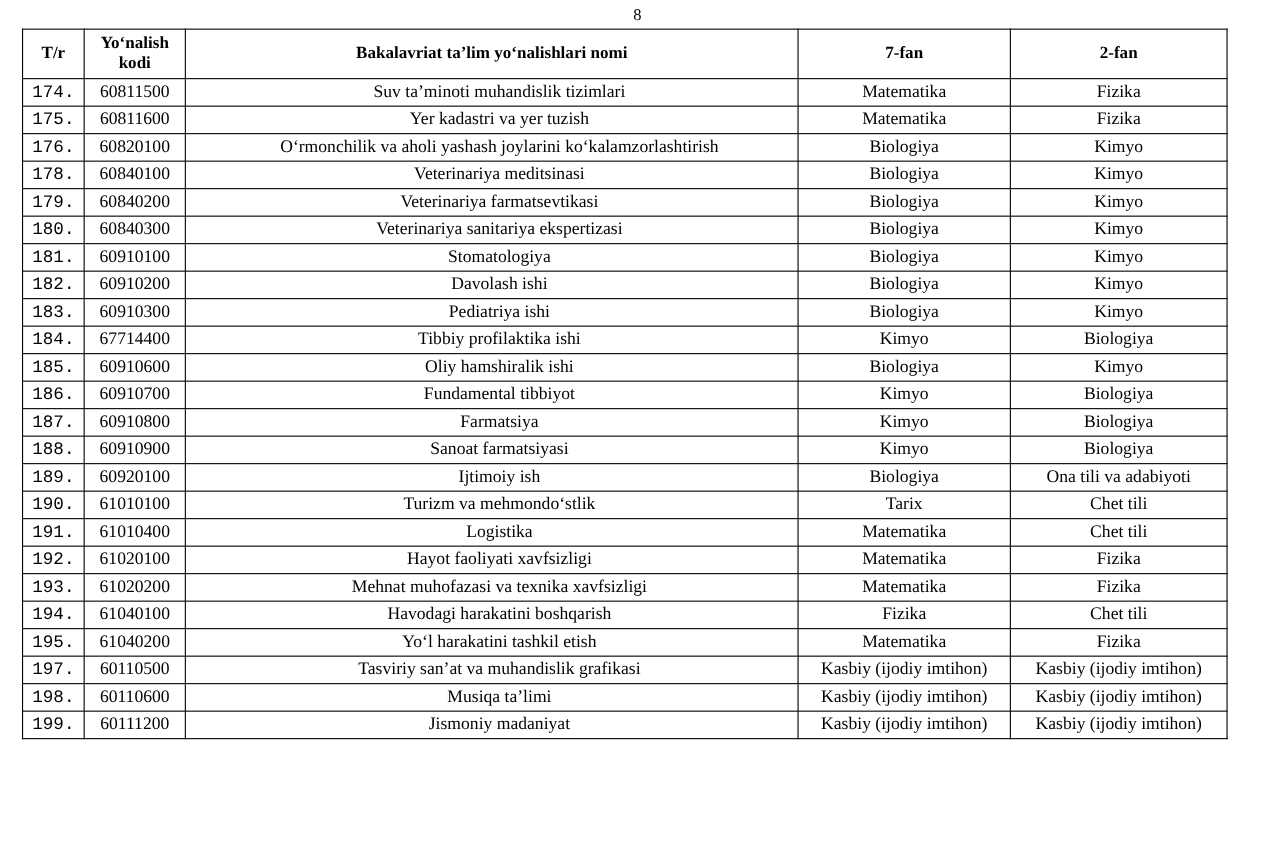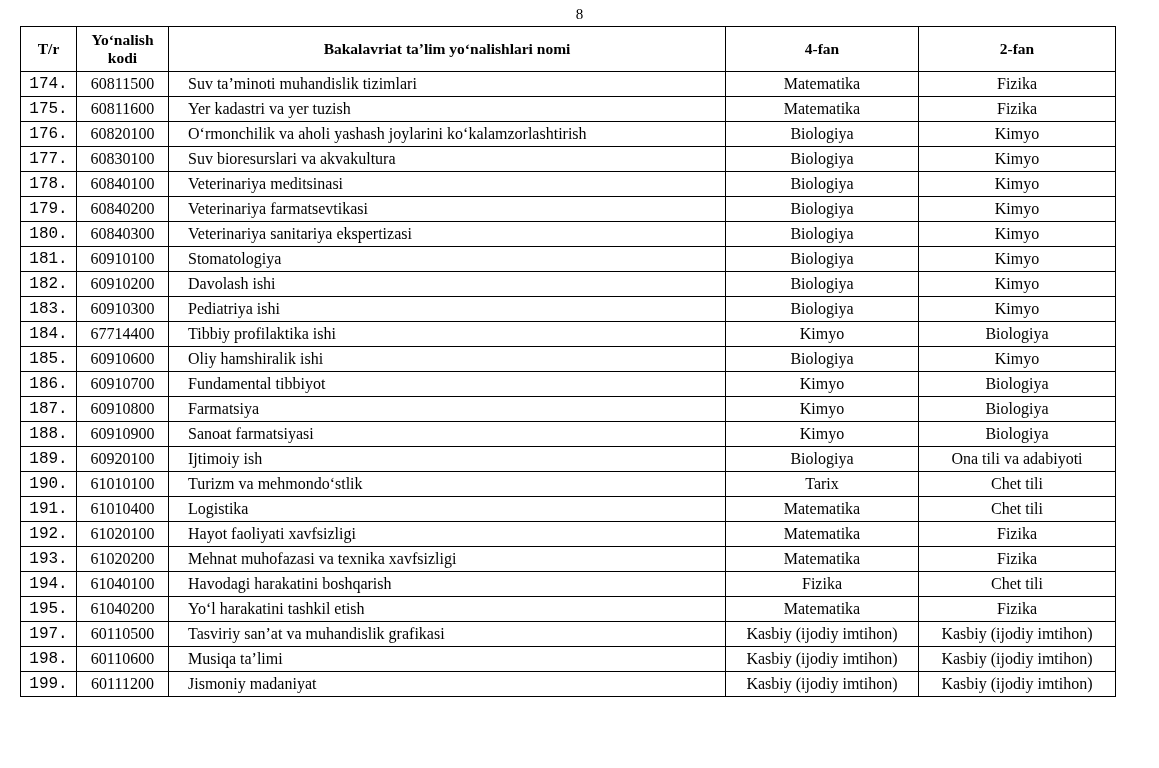--- a/index.html
+++ b/index.html
@@ -37,42 +37,42 @@
     padding: 2px 4px;
     white-space: normal;
   }
   .doc-table td {
     font-size: 16px;
     height: 25px;
     padding: 1px 5px;
   }
   td.cell-tr   { text-align: center; font-family: Liberation Mono, monospace; }
   td.cell-code { text-align: center; }
-  td.cell-name { text-align: left; padding-left: 19px; }
+  td.cell-name { text-align: center; padding-left: 19px; }
   td.cell-fan  { text-align: center; }
 </style>
 </head>
 <body>
 
 <div class="page-number">8</div>
 
 <table class="doc-table">
   <colgroup>
     <col style="width:56px">
     <col style="width:92px">
     <col style="width:557px">
     <col style="width:193px">
     <col style="width:197px">
   </colgroup>
   <thead>
     <tr>
       <th>T/r</th>
       <th>Yo‘nalish kodi</th>
       <th>Bakalavriat ta’lim yo‘nalishlari nomi</th>
-      <th>4-fan</th>
+      <th>7-fan</th>
       <th>2-fan</th>
     </tr>
   </thead>
   <tbody id="table-body">
       <tr>
         <td class="cell-tr">174.</td>
         <td class="cell-code">60811500</td>
         <td class="cell-name">Suv ta’minoti muhandislik tizimlari</td>
         <td class="cell-fan">Matematika</td>
         <td class="cell-fan">Fizika</td>
@@ -81,27 +81,20 @@
         <td class="cell-tr">175.</td>
         <td class="cell-code">60811600</td>
         <td class="cell-name">Yer kadastri va yer tuzish</td>
         <td class="cell-fan">Matematika</td>
         <td class="cell-fan">Fizika</td>
       </tr>
       <tr>
         <td class="cell-tr">176.</td>
         <td class="cell-code">60820100</td>
         <td class="cell-name">O‘rmonchilik va aholi yashash joylarini ko‘kalamzorlashtirish</td>
-        <td class="cell-fan">Biologiya</td>
-        <td class="cell-fan">Kimyo</td>
-      </tr>
-      <tr>
-        <td class="cell-tr">177.</td>
-        <td class="cell-code">60830100</td>
-        <td class="cell-name">Suv bioresurslari va akvakultura</td>
         <td class="cell-fan">Biologiya</td>
         <td class="cell-fan">Kimyo</td>
       </tr>
       <tr>
         <td class="cell-tr">178.</td>
         <td class="cell-code">60840100</td>
         <td class="cell-name">Veterinariya meditsinasi</td>
         <td class="cell-fan">Biologiya</td>
         <td class="cell-fan">Kimyo</td>
       </tr>

